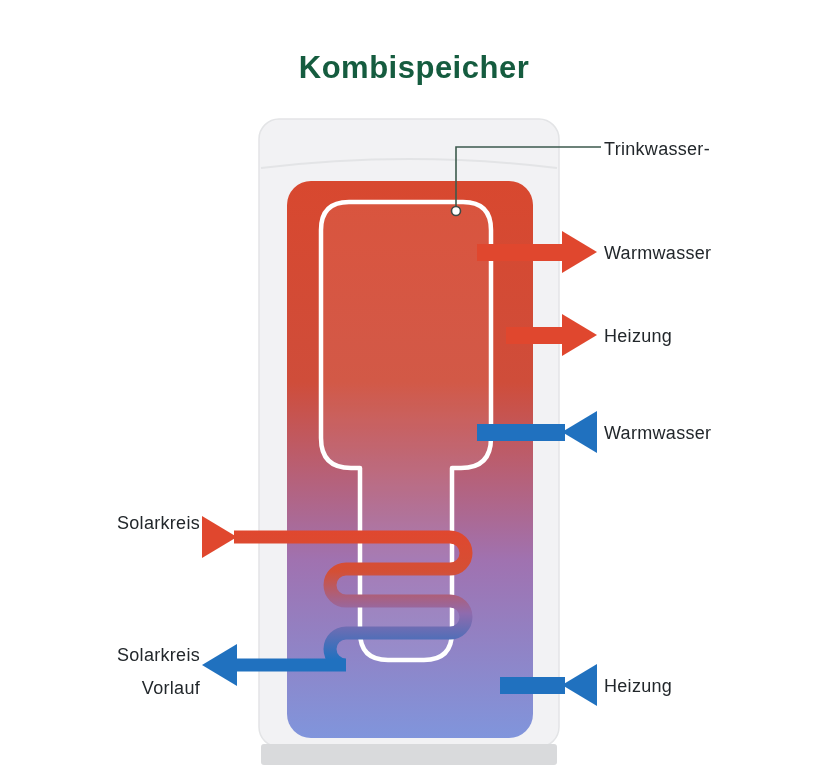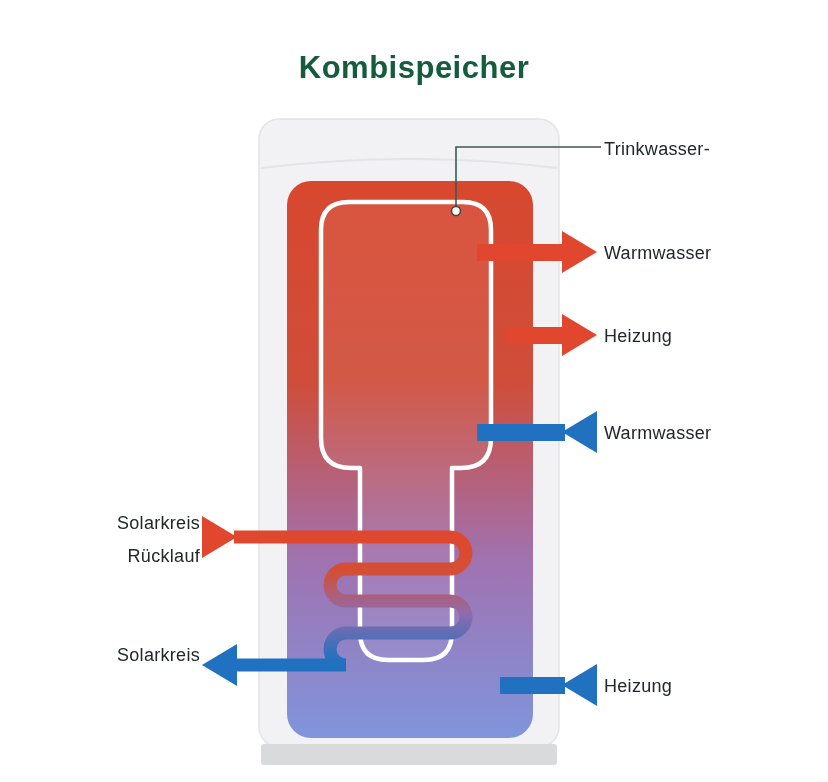--- a/index.html
+++ b/index.html
@@ -119,19 +119,19 @@
   <div class="lbl lbl-right" style="top:133px">
     <div>Trinkwasser-</div>
   </div>
   <div class="lbl lbl-right" style="top:237px">Warmwasser</div>
   <div class="lbl lbl-right" style="top:320px">Heizung</div>
   <div class="lbl lbl-right" style="top:417px">Warmwasser</div>
   <div class="lbl lbl-right" style="top:670px">Heizung</div>
 
   <div class="lbl lbl-left" style="top:507px">
     <div>Solarkreis</div>
-    <div>Rücklauf</div>
   </div>
   <div class="lbl lbl-left" style="top:639px">
     <div>Solarkreis</div>
+    <div>Vorlauf</div>
   </div>
 
 </div>
 
 </body></html>

